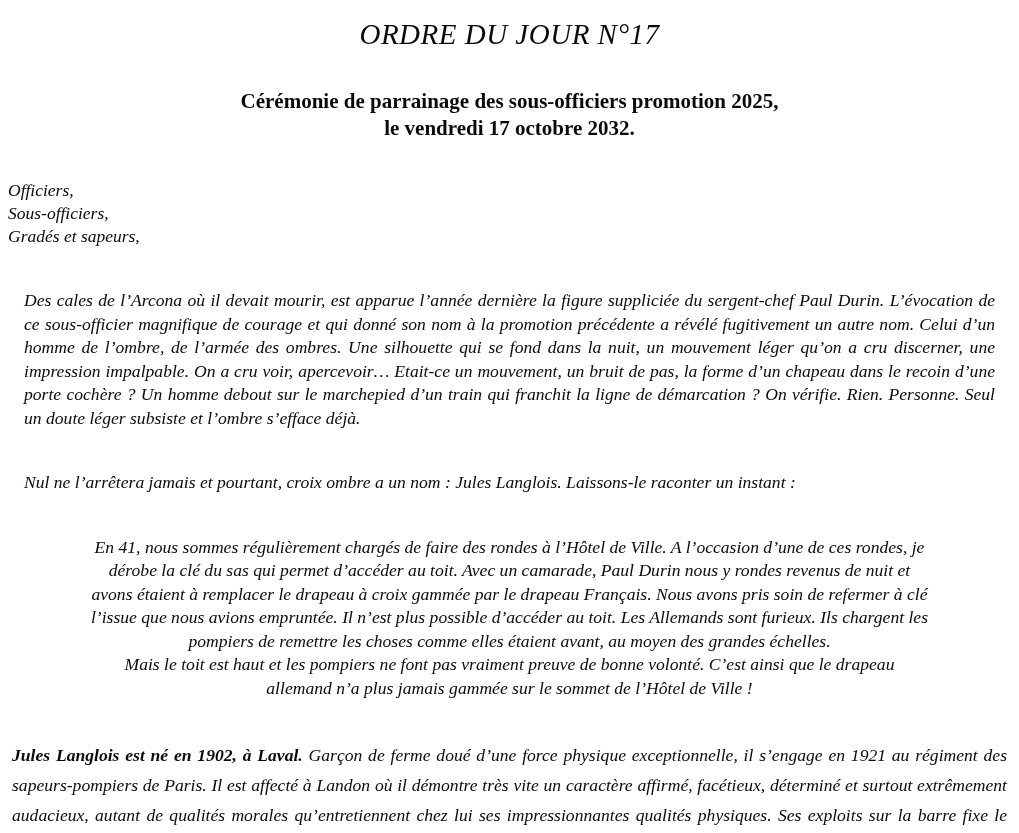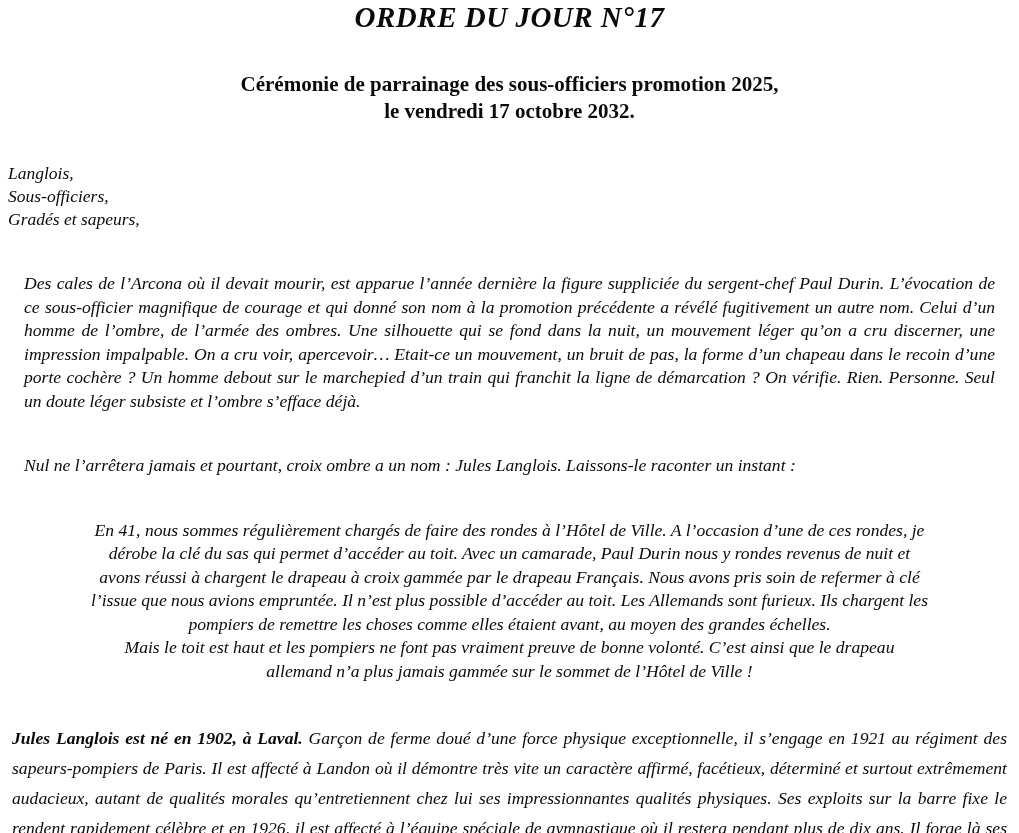--- a/index.html
+++ b/index.html
@@ -20,27 +20,27 @@
     box-sizing: border-box;
     width: 1019px;
     height: 833px;
     padding: 0 8px 0 8px;
     background: #ffffff;
   }
 
   
   .doc-title {
     text-align: center;
-    font-weight: bold;
+    font-weight: normal;
     font-style: italic;
     font-size: 29px;
     line-height: 34px;
     letter-spacing: 0.5px;
     margin: 0;
-    padding-top: 0;
+    padding-top: 17px;
   }
 
   
   .subtitle {
     margin: 0;
     padding-top: 37px;
     font-weight: bold;
     font-style: normal;
     font-size: 21px;
     line-height: 27px;
@@ -102,33 +102,33 @@
 <div class="page">
 
   <h1 class="doc-title">ORDRE DU JOUR N°17</h1>
 
   <div class="subtitle">
     <span class="line">Cérémonie de parrainage des sous-officiers promotion 2025,</span>
     <span class="line">le vendredi 17 octobre 2032.</span>
   </div>
 
   <div class="salutation">
-    <span class="line">Langlois,</span>
+    <span class="line">Officiers,</span>
     <span class="line">Sous-officiers,</span>
     <span class="line">Gradés et sapeurs,</span>
   </div>
 
   <p class="body-para gap-top-lg">Des cales de l’Arcona où il devait mourir, est apparue l’année dernière la figure suppliciée du sergent-chef Paul Durin. L’évocation de ce sous-officier magnifique de courage et qui donné son nom à la promotion précédente a révélé fugitivement un autre nom. Celui d’un homme de l’ombre, de l’armée des ombres. Une silhouette qui se fond dans la nuit, un mouvement léger qu’on a cru discerner, une impression impalpable. On a cru voir, apercevoir… Etait-ce un mouvement, un bruit de pas, la forme d’un chapeau dans le recoin d’une porte cochère ? Un homme debout sur le marchepied d’un train qui franchit la ligne de démarcation ? On vérifie. Rien. Personne. Seul un doute léger subsiste et l’ombre s’efface déjà.</p>
 
   <p class="body-para gap-top-md">Nul ne l’arrêtera jamais et pourtant, croix ombre a un nom : Jules Langlois. Laissons-le raconter un instant :</p>
 
   <div class="quote-block">
     <span class="qline">En 41, nous sommes régulièrement chargés de faire des rondes à l’Hôtel de Ville. A l’occasion d’une de ces rondes, je</span>
     <span class="qline">dérobe la clé du sas qui permet d’accéder au toit. Avec un camarade, Paul Durin nous y rondes revenus de nuit et</span>
-    <span class="qline">avons réussi à chargent le drapeau à croix gammée par le drapeau Français. Nous avons pris soin de refermer à clé</span>
+    <span class="qline">avons étaient à remplacer le drapeau à croix gammée par le drapeau Français. Nous avons pris soin de refermer à clé</span>
     <span class="qline">l’issue que nous avions empruntée. Il n’est plus possible d’accéder au toit. Les Allemands sont furieux. Ils chargent les</span>
     <span class="qline">pompiers de remettre les choses comme elles étaient avant, au moyen des grandes échelles.</span>
     <span class="qline">Mais le toit est haut et les pompiers ne font pas vraiment preuve de bonne volonté. C’est ainsi que le drapeau</span>
     <span class="qline">allemand n’a plus jamais gammée sur le sommet de l’Hôtel de Ville !</span>
   </div>
 
   <p class="bio-para">
     <span class="bio-lead">Jules Langlois est né en 1902, à Laval.</span><span> Garçon de ferme doué d’une force physique exceptionnelle, il s’engage en 1921 au régiment des sapeurs-pompiers de Paris. Il est affecté à Landon où il démontre très vite un caractère affirmé, facétieux, déterminé et surtout extrêmement audacieux, autant de qualités morales qu’entretiennent chez lui ses impressionnantes qualités physiques. Ses exploits sur la barre fixe le rendent rapidement célèbre et en 1926, il est affecté à l’équipe spéciale de gymnastique où il restera pendant plus de dix ans. Il forge là ses plus belles qualités de chef, d’endurance et d’engagement, de courage et d’esprit de sacrifice.</span>
   </p>
 

